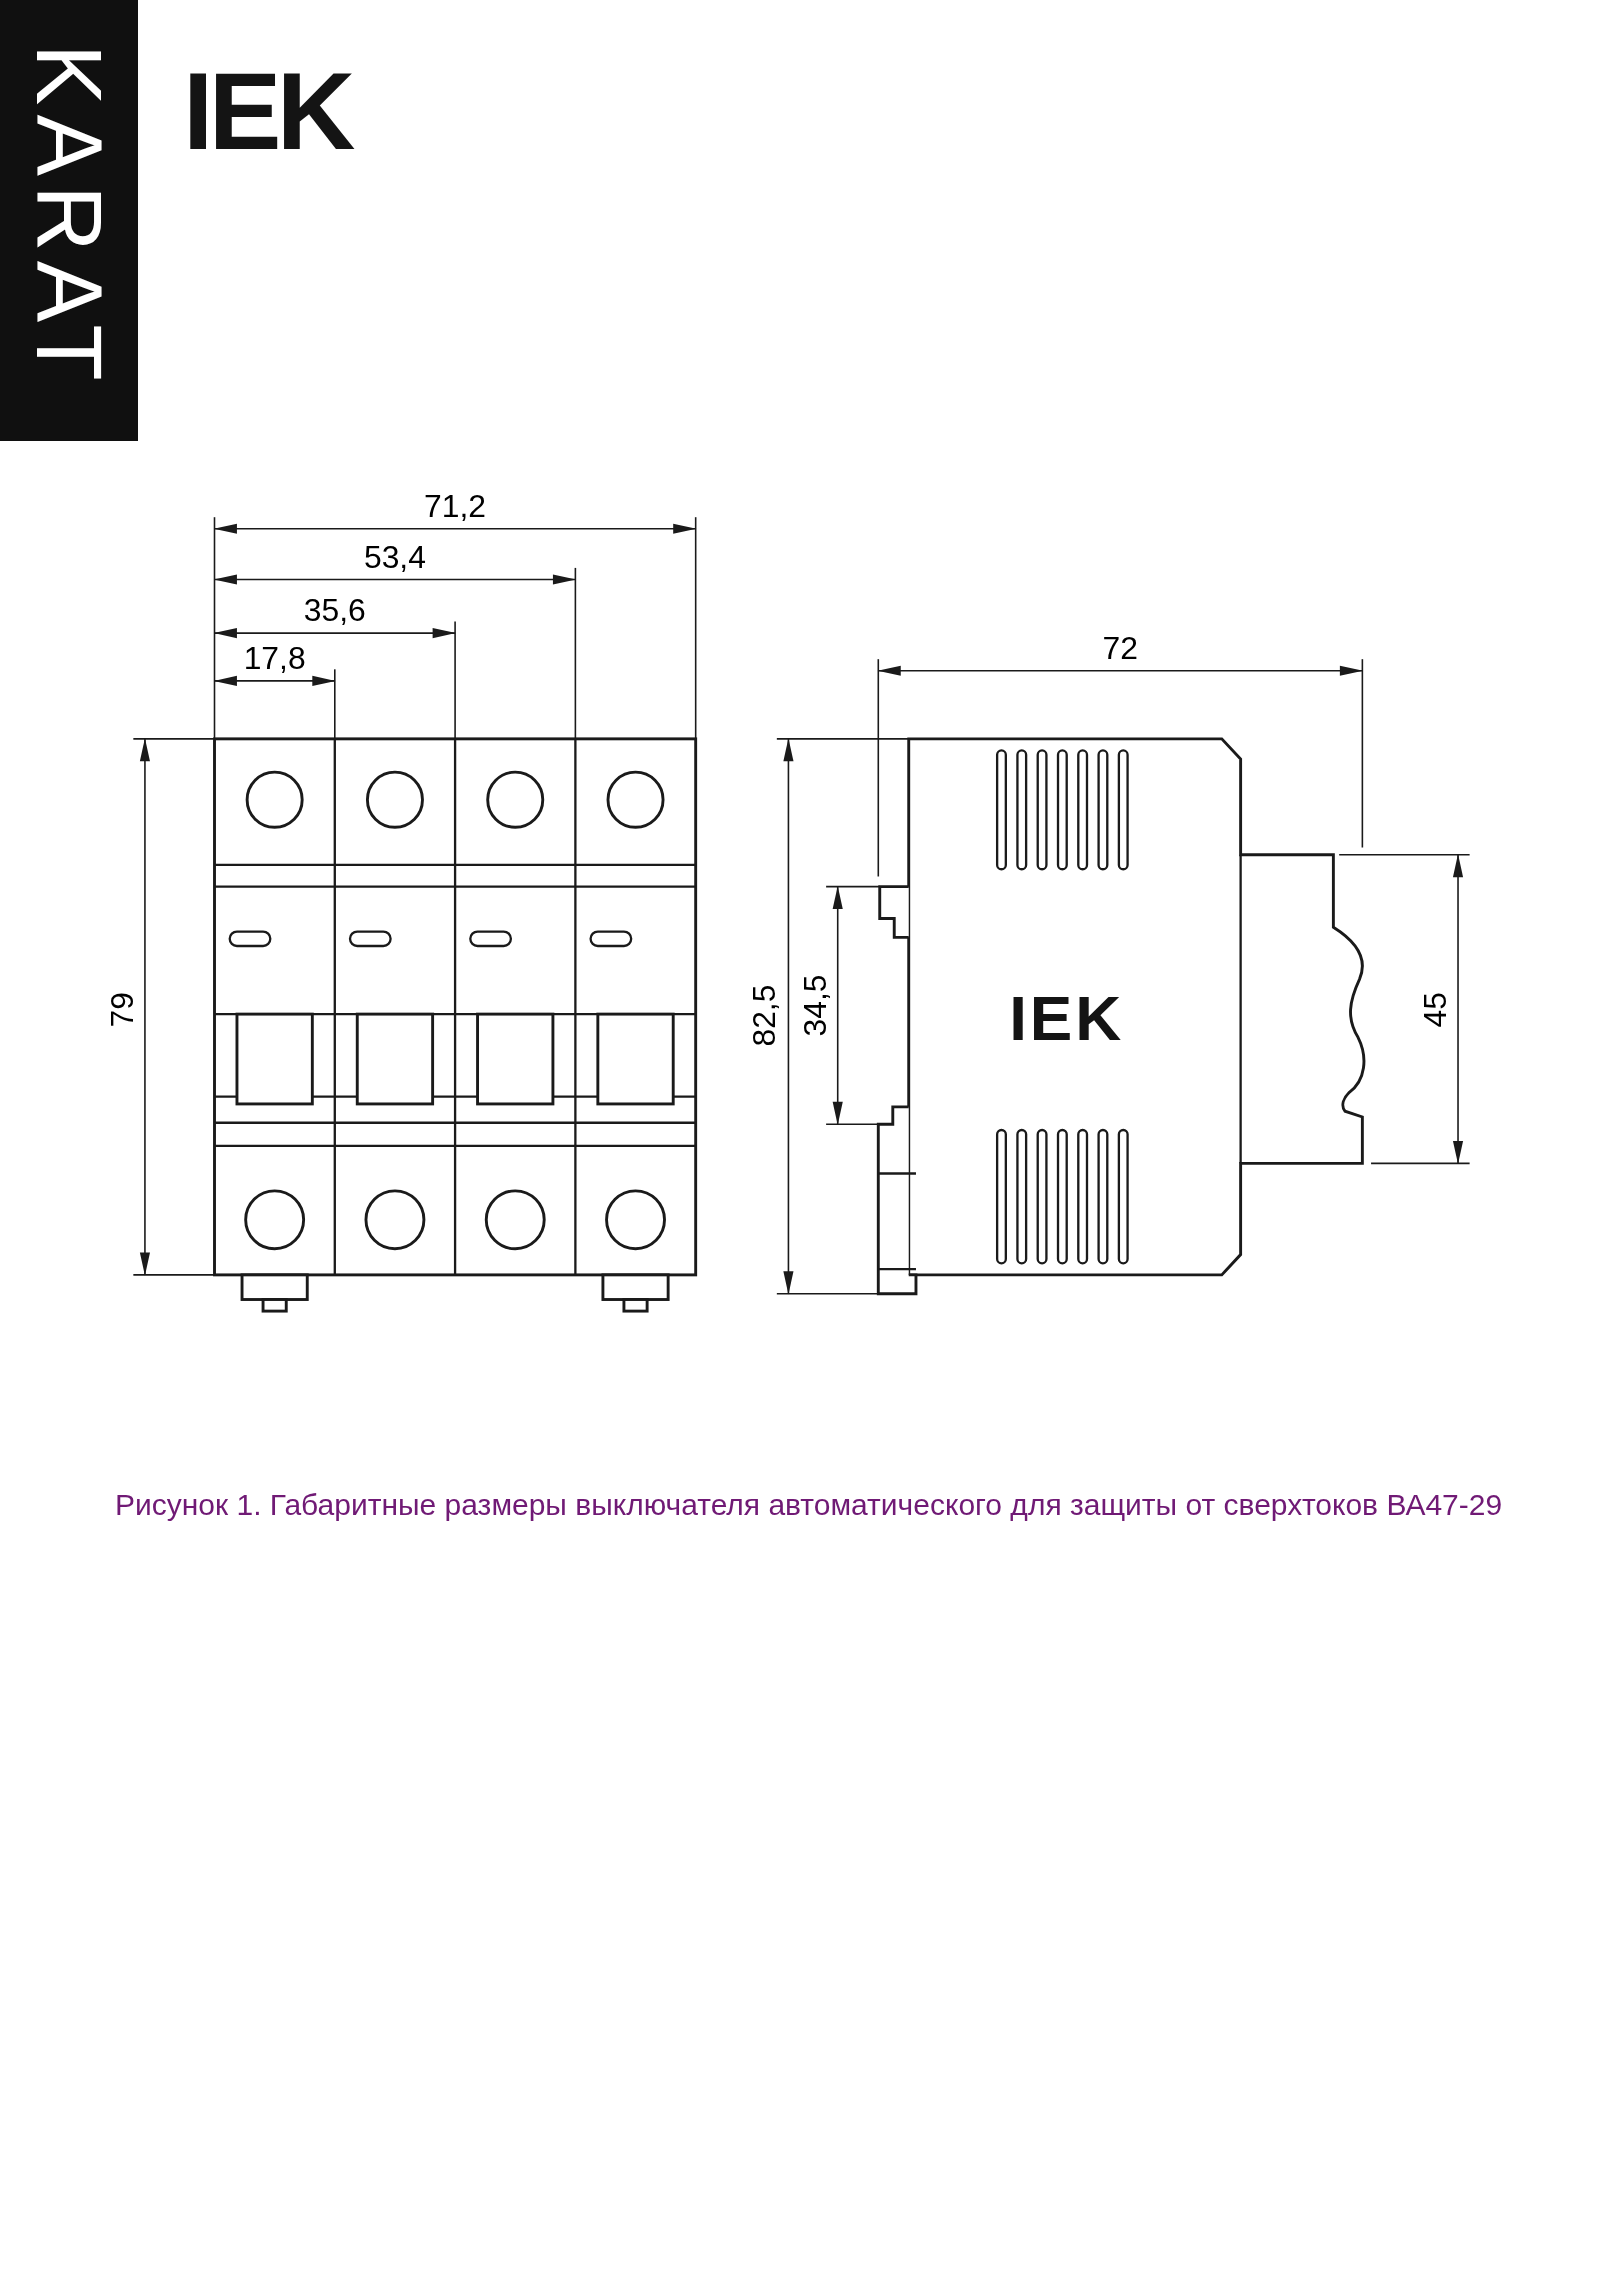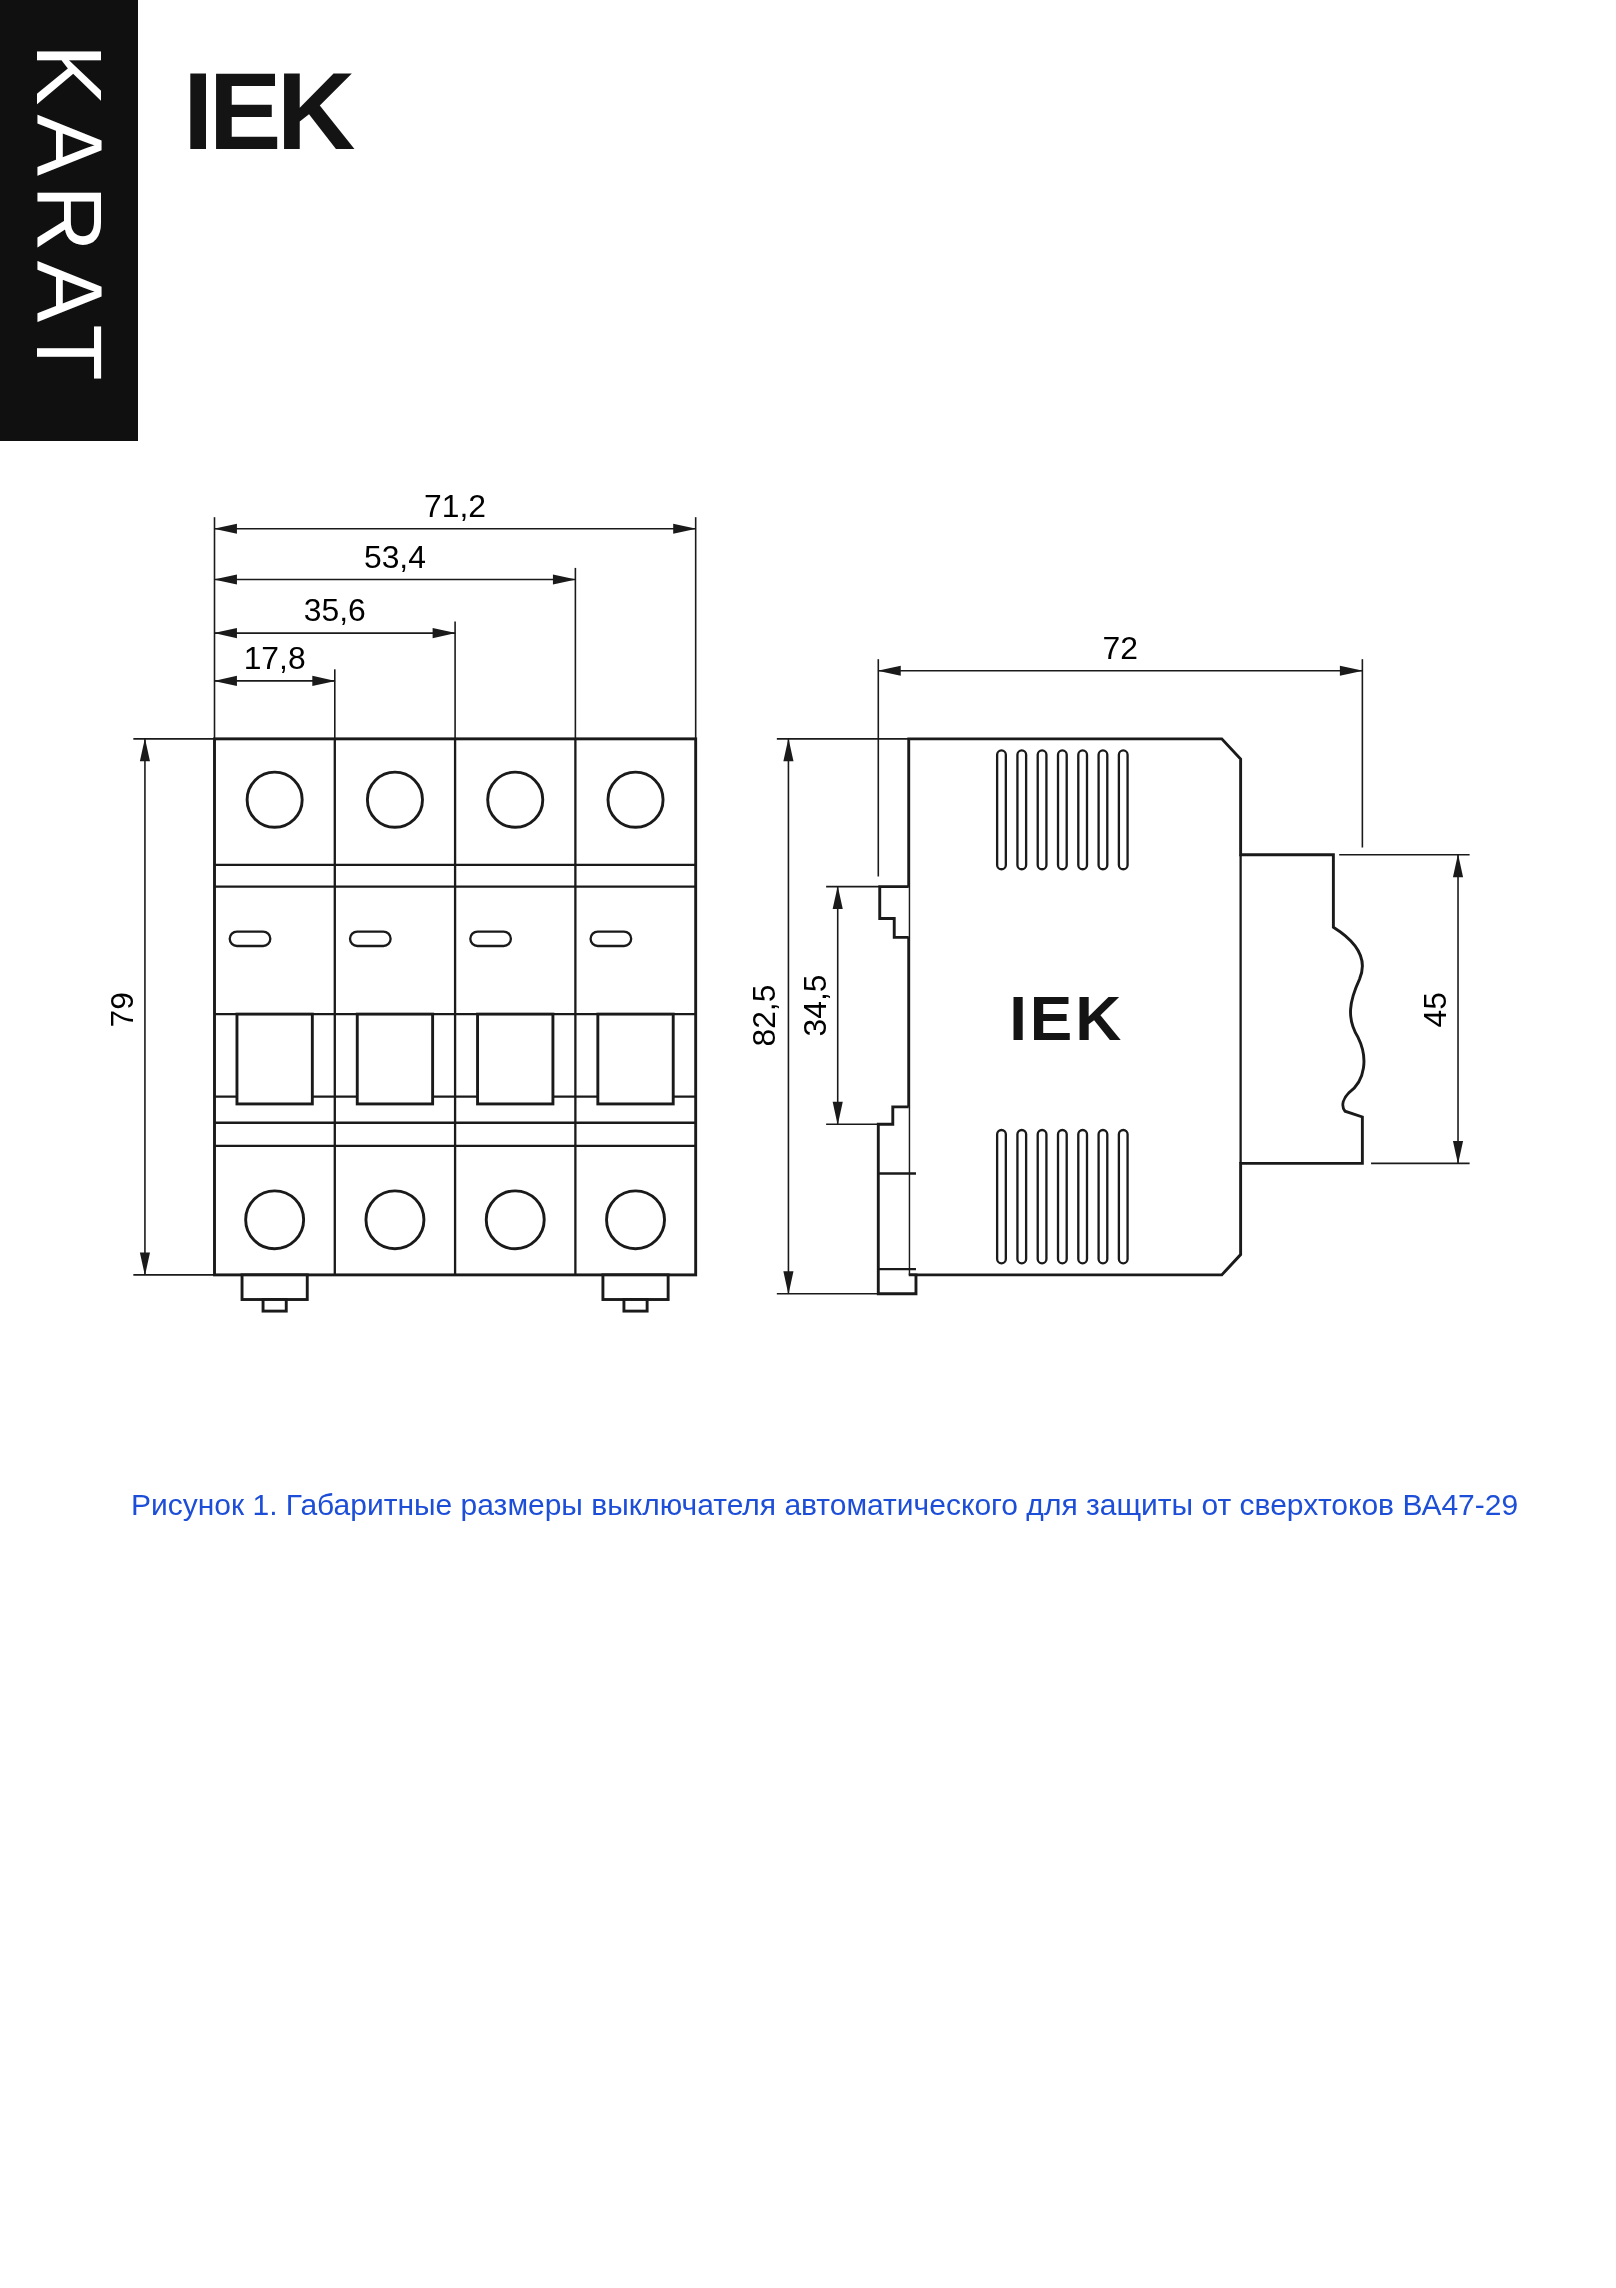--- a/index.html
+++ b/index.html
@@ -25,22 +25,22 @@
     margin-top:44px;
     color:#ffffff;
   }
   .iek-logo{
     position:absolute;left:183px;top:57px;
     font-size:109px;line-height:109px;
     font-weight:800;letter-spacing:-4.6px;
     color:#141414;
   }
   .caption{
-    position:absolute;left:131px;top:1488px;
-    font-size:30px;color:#1d4ed8;
+    position:absolute;left:115px;top:1488px;
+    font-size:30px;color:#701a75;
     width:1431px;
   }
   svg.drawing{position:absolute;left:0;top:0;}
   .olf{stroke:#1a1a1a;stroke-width:2;fill:#ffffff;stroke-linejoin:miter;}
   .thin{stroke:#1a1a1a;stroke-width:1.6;fill:none;}
   .dim{stroke:#1a1a1a;stroke-width:1.1;fill:none;}
   .ext{stroke:#1a1a1a;stroke-width:1.1;fill:none;}
   text.dimlab{
     font-family:"Liberation Sans", sans-serif;
     font-size:22px;fill:#000000;

